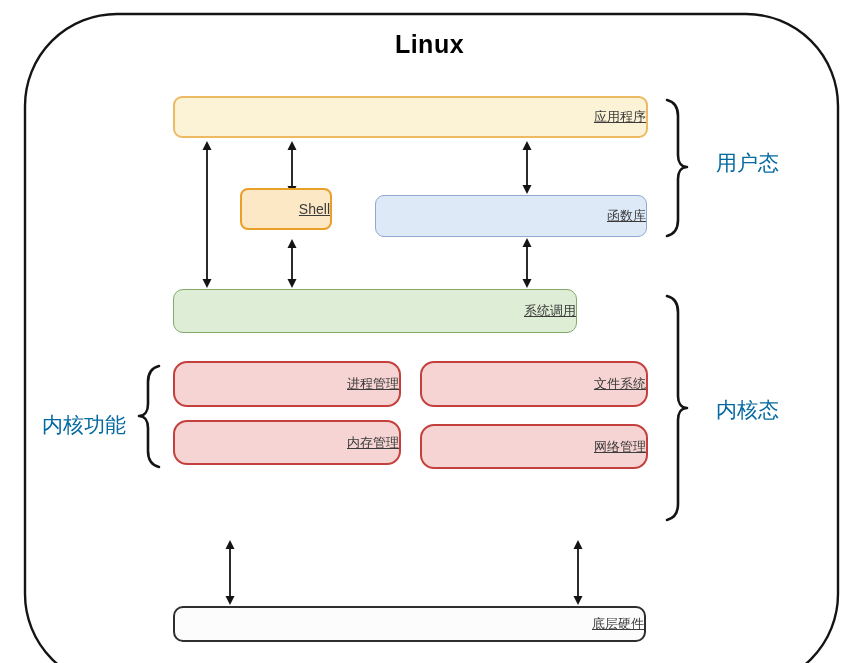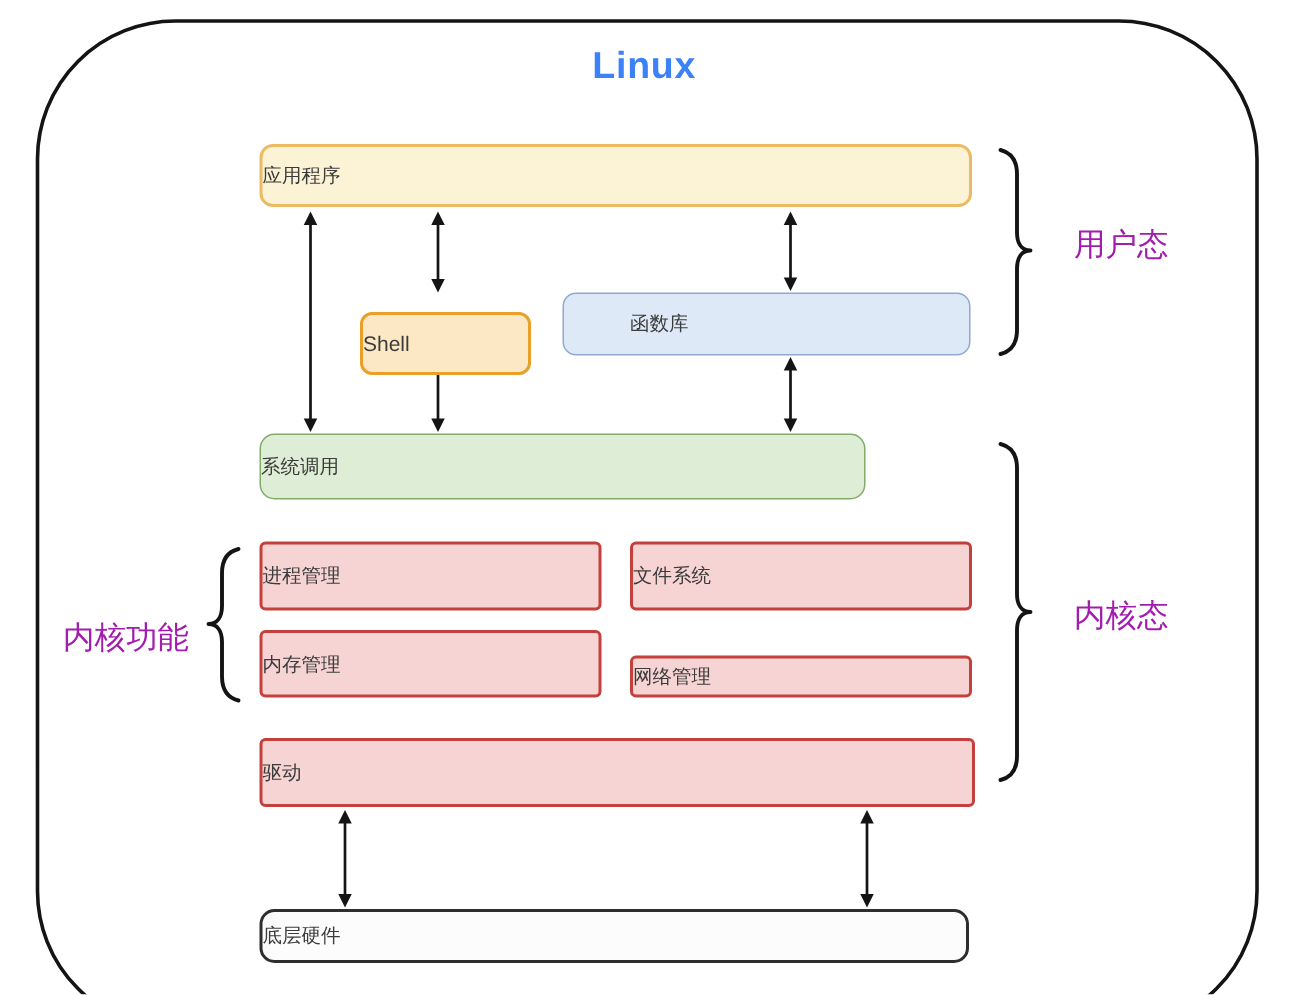--- a/index.html
+++ b/index.html
@@ -7,38 +7,38 @@
     position:relative;width:859px;height:663px;overflow:hidden;background:#ffffff;
     font-family:"Liberation Sans","DejaVu Sans",sans-serif;
   }
   svg.layer{position:absolute;left:0;top:0;}
   .outer-border{fill:none;stroke:var(--line);stroke-width:2.4px;}
   .arrow-line{stroke:var(--line);stroke-width:1.8px;}
   .arrow-head{fill:var(--line);}
   .brace{fill:none;stroke:var(--line);stroke-width:2.6px;stroke-linecap:round;stroke-linejoin:round;}
   .title{
     position:absolute;left:0;right:0;top:30px;text-align:center;
-    font-size:25px;font-weight:bold;color:#3b82f6;letter-spacing:.5px;
+    font-size:25px;font-weight:bold;color:#000000;letter-spacing:.5px;
   }
   .box{
-    position:absolute;display:flex;align-items:center;justify-content:flex-start;
-    font-size:13px;color:var(--text);border-radius:9px;box-sizing:border-box;
+    position:absolute;display:flex;align-items:center;justify-content:flex-end;
+    font-size:13px;color:var(--text);border-radius:9px;box-sizing:border-box;text-decoration:underline;
   }
   .b-app  {left:173px;top:96px; width:475px;height:42px;background:var(--app-bg);border:2px solid var(--app-border);}
-  .b-shell{left:240px;top:208px;width:114px;height:42px;background:var(--shell-bg);border:2.5px solid var(--shell-border);border-radius:8px;font-size:14px;}
+  .b-shell{left:240px;top:188px;width:92px;height:42px;background:var(--shell-bg);border:2.5px solid var(--shell-border);border-radius:8px;font-size:14px;}
   .b-lib  {left:375px;top:195px;width:272px;height:42px;background:var(--lib-bg);border:1.5px solid var(--lib-border);padding-left:44px;}
   .b-sys  {left:173px;top:289px;width:404px;height:44px;background:var(--sys-bg);border:1.8px solid var(--sys-border);border-radius:10px;}
-  .red    {background:var(--kernel-bg);border:2px solid var(--kernel-border);border-radius:4px;}
+  .red    {background:var(--kernel-bg);border:2px solid var(--kernel-border);border-radius:14px;}
   .b-proc {left:173px;top:361px;width:228px;height:46px;}
   .b-fs   {left:420px;top:361px;width:228px;height:46px;}
   .b-mem  {left:173px;top:420px;width:228px;height:45px;}
-  .b-net  {left:420px;top:424px;width:228px;height:28px;margin-top:13px;}
+  .b-net  {left:420px;top:424px;width:228px;height:45px;}
   .b-drv  {left:173px;top:492px;width:477px;height:46px;}
   .b-hw   {left:173px;top:606px;width:473px;height:36px;background:var(--hw-bg);border:2px solid var(--hw-border);border-radius:10px;}
-  .side{position:absolute;font-size:21px;color:#a21caf;white-space:nowrap;}
+  .side{position:absolute;font-size:21px;color:#0369a1;white-space:nowrap;}
   .l-user  {left:716px;top:149px;}
   .l-kernel{left:716px;top:396px;}
   .l-kfunc {left:42px; top:411px;text-align:center;}
 </style>
 </head>
 <body>
 
 <div class="canvas">
 
   <svg class="layer" width="859" height="663" viewBox="0 0 859 663">
@@ -90,23 +90,20 @@
   </div>
   <div class="box red b-fs">
     <span>文件系统</span>
   </div>
   <div class="box red b-mem">
     <span>内存管理</span>
   </div>
   <div class="box red b-net">
     <span>网络管理</span>
   </div>
-  <div class="box red b-drv">
-    <span>驱动</span>
-  </div>
   <div class="box b-hw">
     <span>底层硬件</span>
   </div>
 
   <div class="side l-user">用户态</div>
   <div class="side l-kernel">内核态</div>
   <div class="side l-kfunc">内核功能</div>
 
 </div>
 

